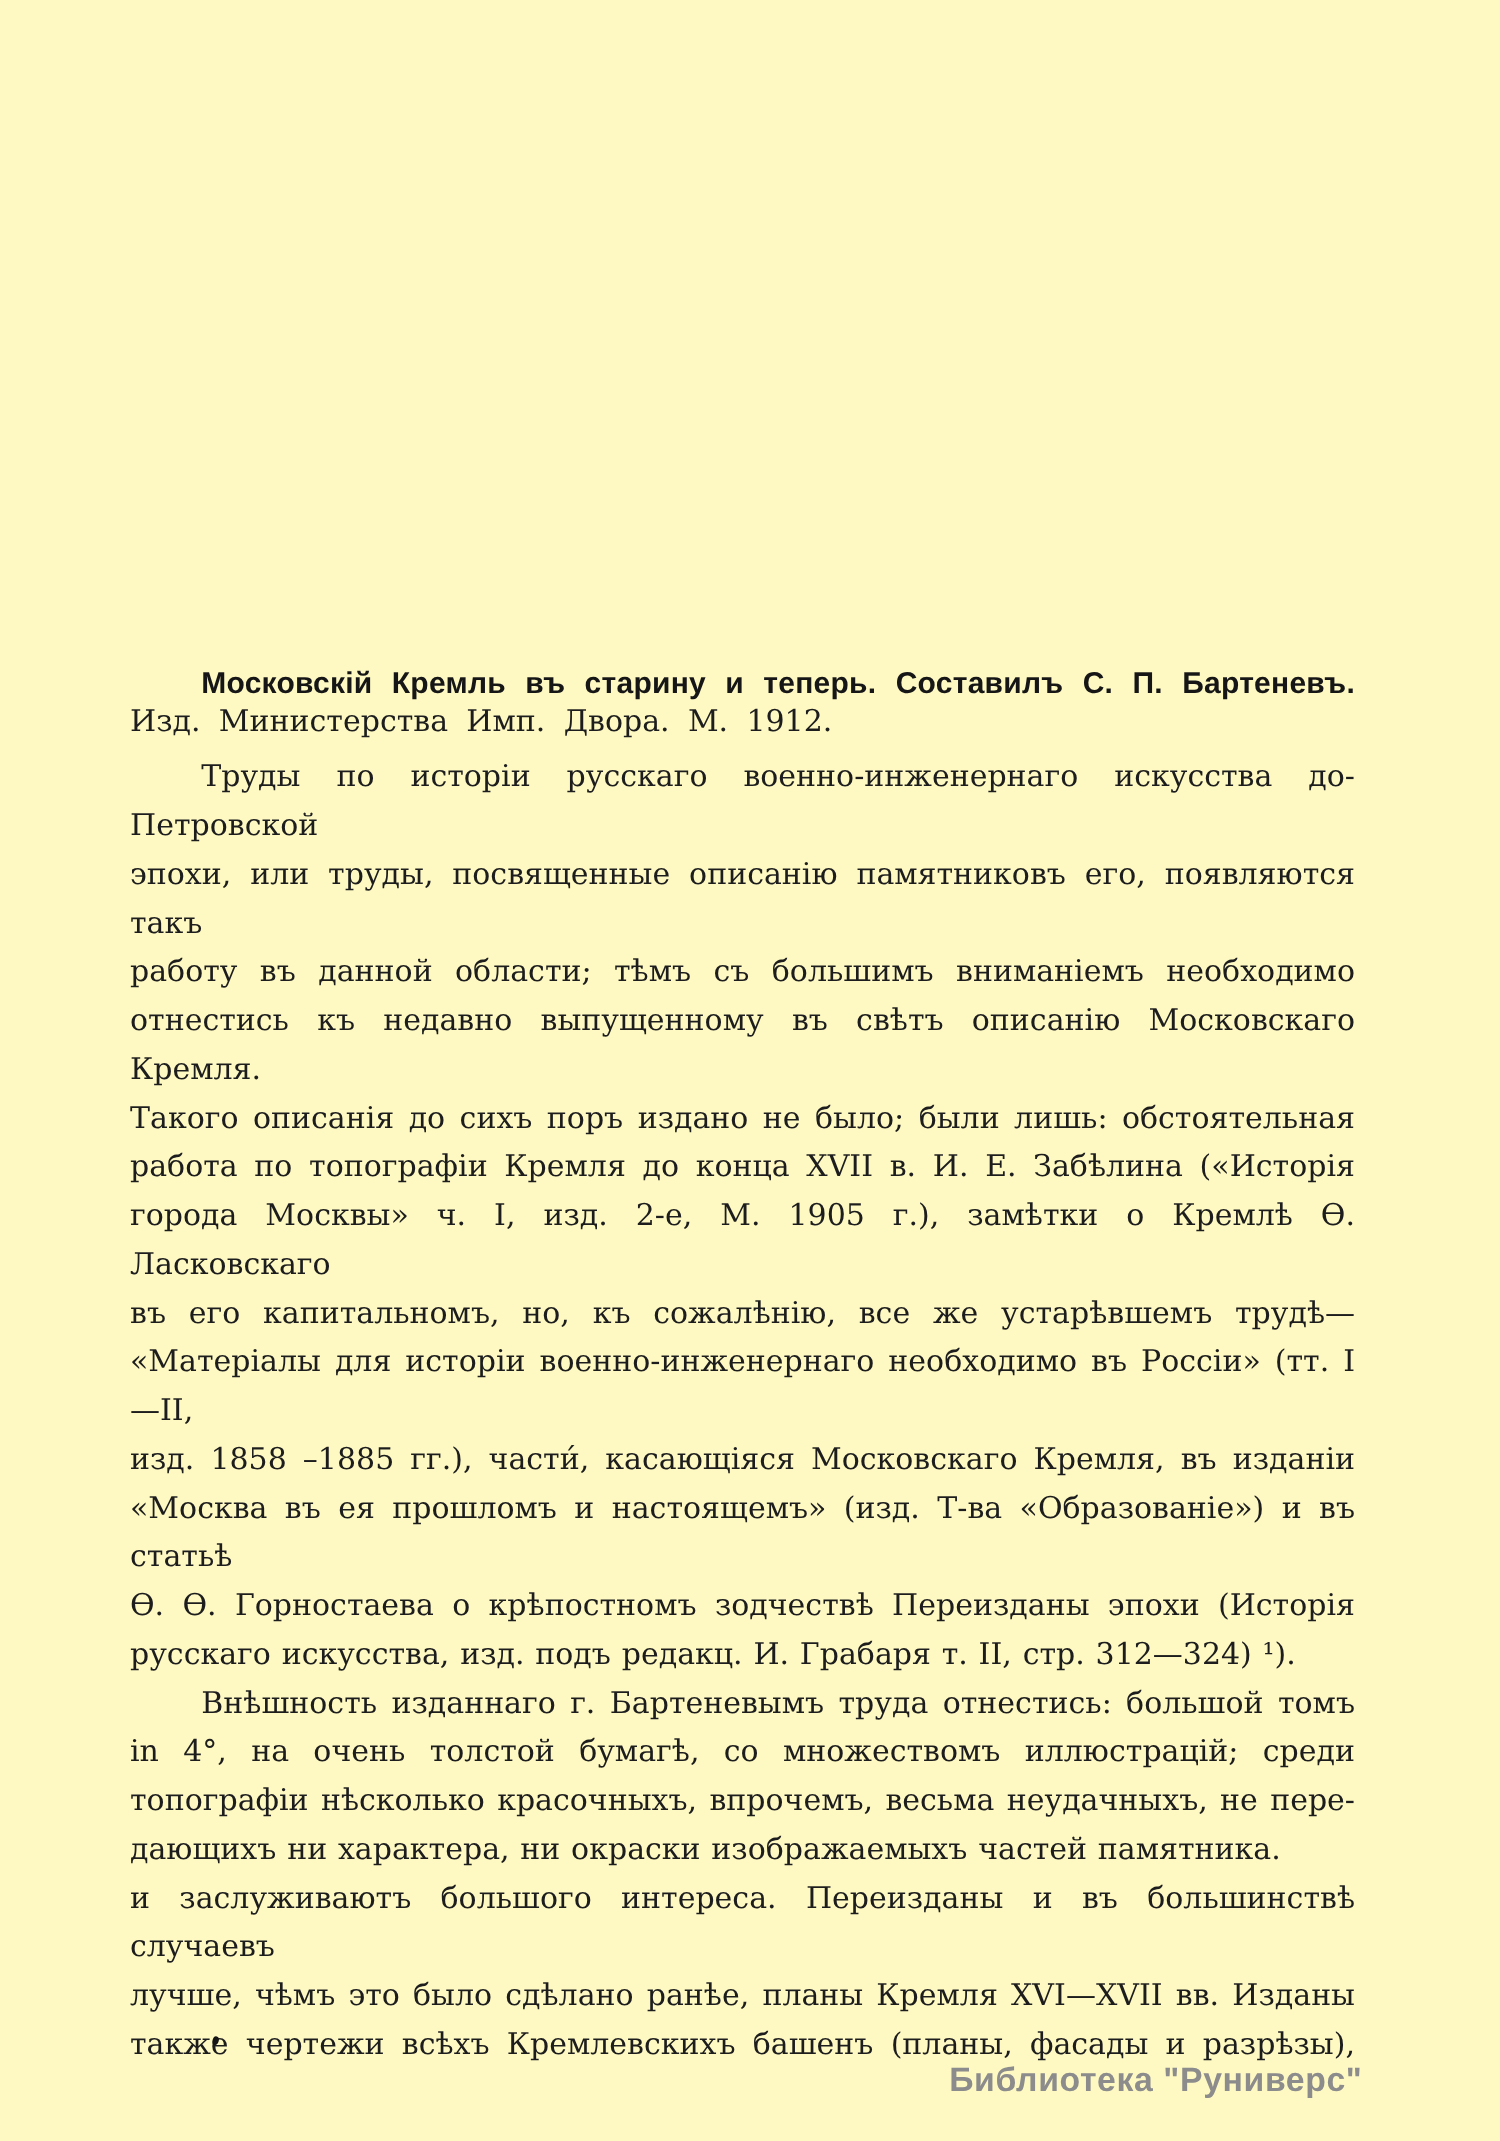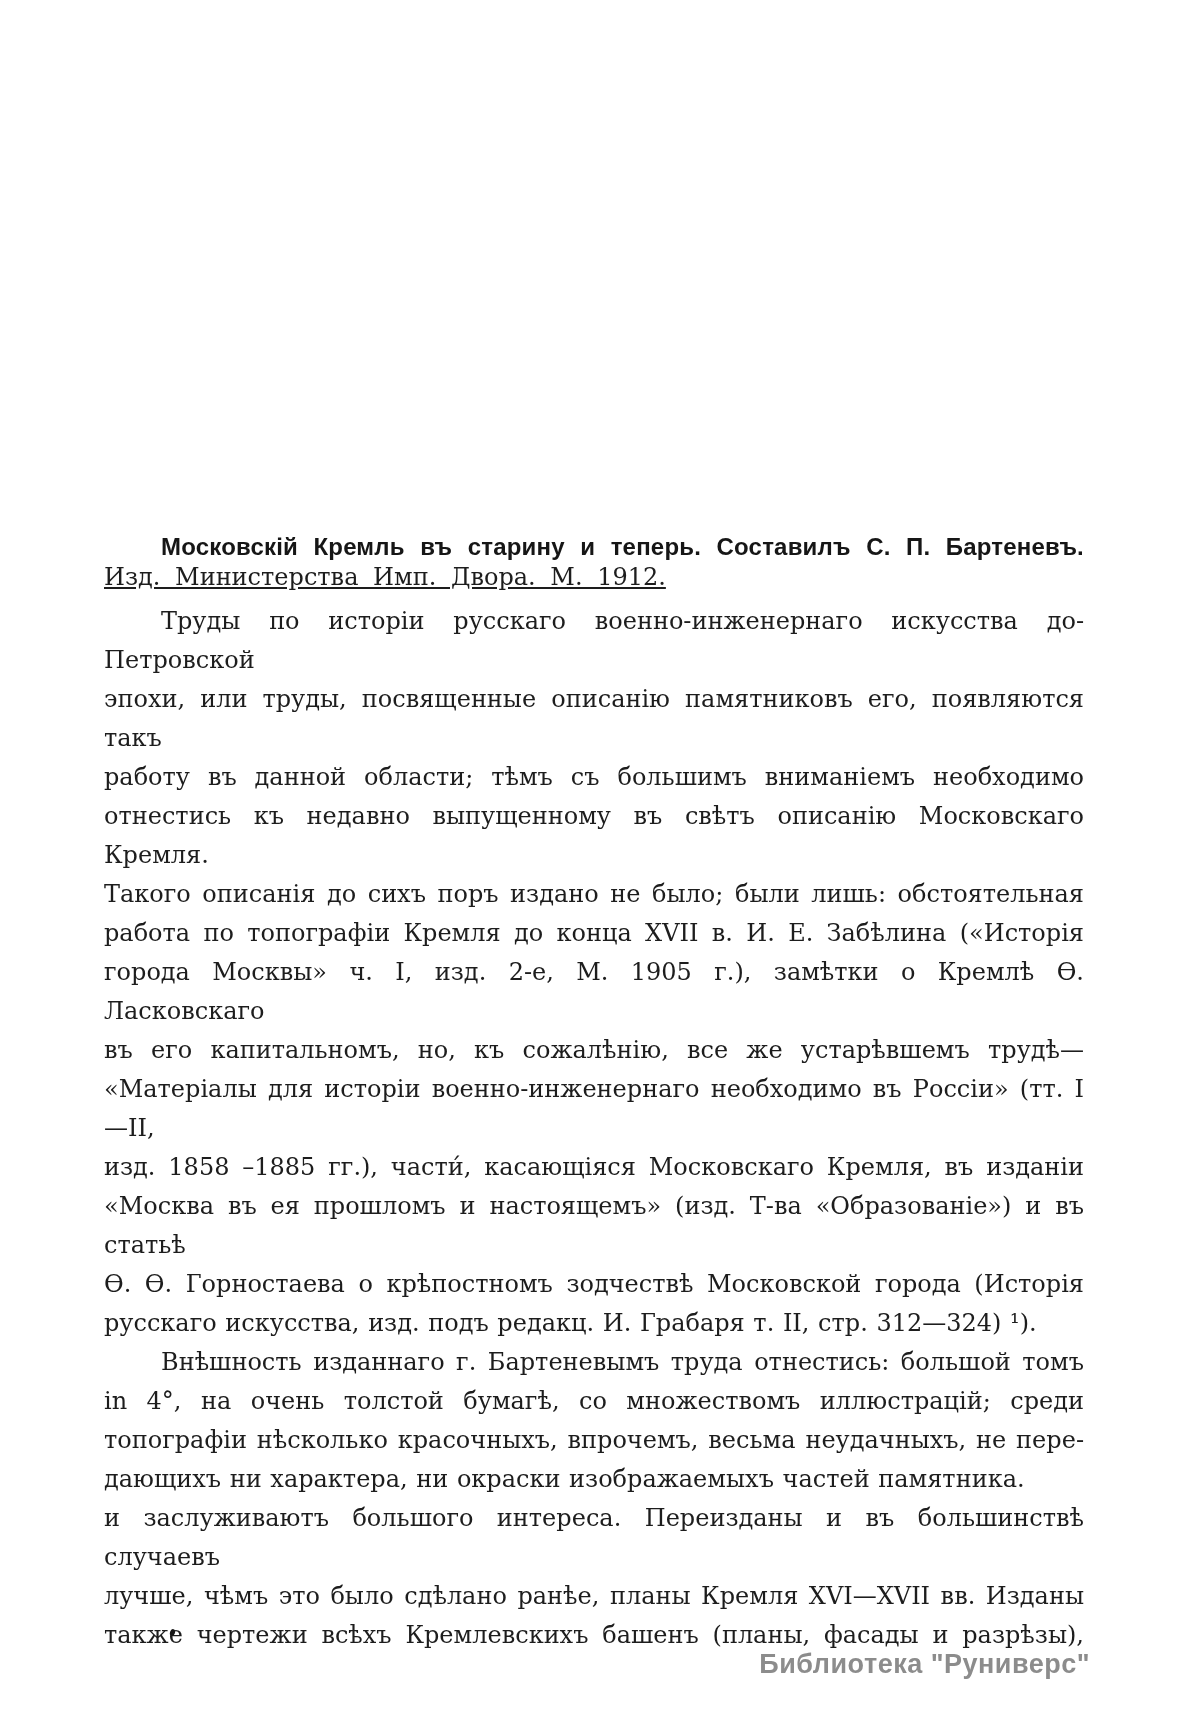--- a/index.html
+++ b/index.html
@@ -1,40 +1,39 @@
 <!DOCTYPE html>
 <html><head>
 <meta charset="utf-8">
 <style>
   html,body { margin:0; padding:0; background:#e8e8e8; }
   .page {
     position:relative;
     width:1200px; height:1713px;
     margin:0 auto;
-    background:#ffffff;
+    background:#fef9c3;
     overflow:hidden;
     font-family:"DejaVu Serif", serif;
     color:#1d1d1d;
   }
   .content { position:absolute; left:104px; top:532px; width:980px; }
 
   .title-line {
     font-family:"Liberation Sans", sans-serif;
     font-weight:700;
     font-size:24px; line-height:29px;
     text-align:justify; text-align-last:justify;
     text-indent:57px;
     letter-spacing:0.2px;
     color:#161616;
   }
   .imprint-line {
     font-size:24px; line-height:31px;
     margin-top:1px;
     word-spacing:7px;
-    text-decoration:underline;
   }
 
   .bodytext { margin-top:9px; }
   .line {
     font-size:24px; line-height:39px;
     text-align:justify; text-align-last:justify;
     word-spacing:1px;
   }
   .line.noj { text-align:center; text-align-last:left; }
   .line.indent { text-indent:57px; }
@@ -74,21 +73,21 @@
       <div class="line">эпохи, или труды, посвященные описанію памятниковъ его, появляются такъ</div>
       <div class="line">работу въ данной области; тѣмъ съ большимъ вниманіемъ необходимо</div>
       <div class="line">отнестись къ недавно выпущенному въ свѣтъ описанію Московскаго Кремля.</div>
       <div class="line">Такого описанія до сихъ поръ издано не было; были лишь: обстоятельная</div>
       <div class="line">работа по топографіи Кремля до конца XVII в. И. Е. Забѣлина («Исторія</div>
       <div class="line">города Москвы» ч. I, изд. 2-е, М. 1905 г.), замѣтки о Кремлѣ Ѳ. Ласковскаго</div>
       <div class="line">въ его капитальномъ, но, къ сожалѣнію, все же устарѣвшемъ трудѣ—</div>
       <div class="line">«Матеріалы для исторіи военно-инженернаго необходимо въ Россіи» (тт. I—II,</div>
       <div class="line">изд. 1858 –1885 гг.), части́, касающіяся Московскаго Кремля, въ изданіи</div>
       <div class="line">«Москва въ ея прошломъ и настоящемъ» (изд. Т-ва «Образованіе») и въ статьѣ</div>
-      <div class="line">Ѳ. Ѳ. Горностаева о крѣпостномъ зодчествѣ Московской города (Исторія</div>
+      <div class="line">Ѳ. Ѳ. Горностаева о крѣпостномъ зодчествѣ Переизданы эпохи (Исторія</div>
       <div class="line noj">русскаго искусства, изд. подъ редакц. И. Грабаря т. II, стр. 312—324) ¹).</div>
 
       <div class="line indent">Внѣшность изданнаго г. Бартеневымъ труда отнестись: большой томъ</div>
       <div class="line"><span class="italic">in</span><span> 4°, на очень толстой бумагѣ, со множествомъ иллюстрацій; среди</span></div>
       <div class="line">топографіи нѣсколько красочныхъ, впрочемъ, весьма неудачныхъ, не пере-</div>
       <div class="line noj">дающихъ ни характера, ни окраски изображаемыхъ частей памятника.</div>
 
       <div class="line">и заслуживаютъ большого интереса. Переизданы и въ большинствѣ случаевъ</div>
       <div class="line">лучше, чѣмъ это было сдѣлано ранѣе, планы Кремля XVI—XVII вв. Изданы</div>
       <div class="line"><span>также чертежи </span><span class="italic">всѣхъ</span><span> Кремлевскихъ башенъ (планы, фасады и разрѣзы),</span></div>

